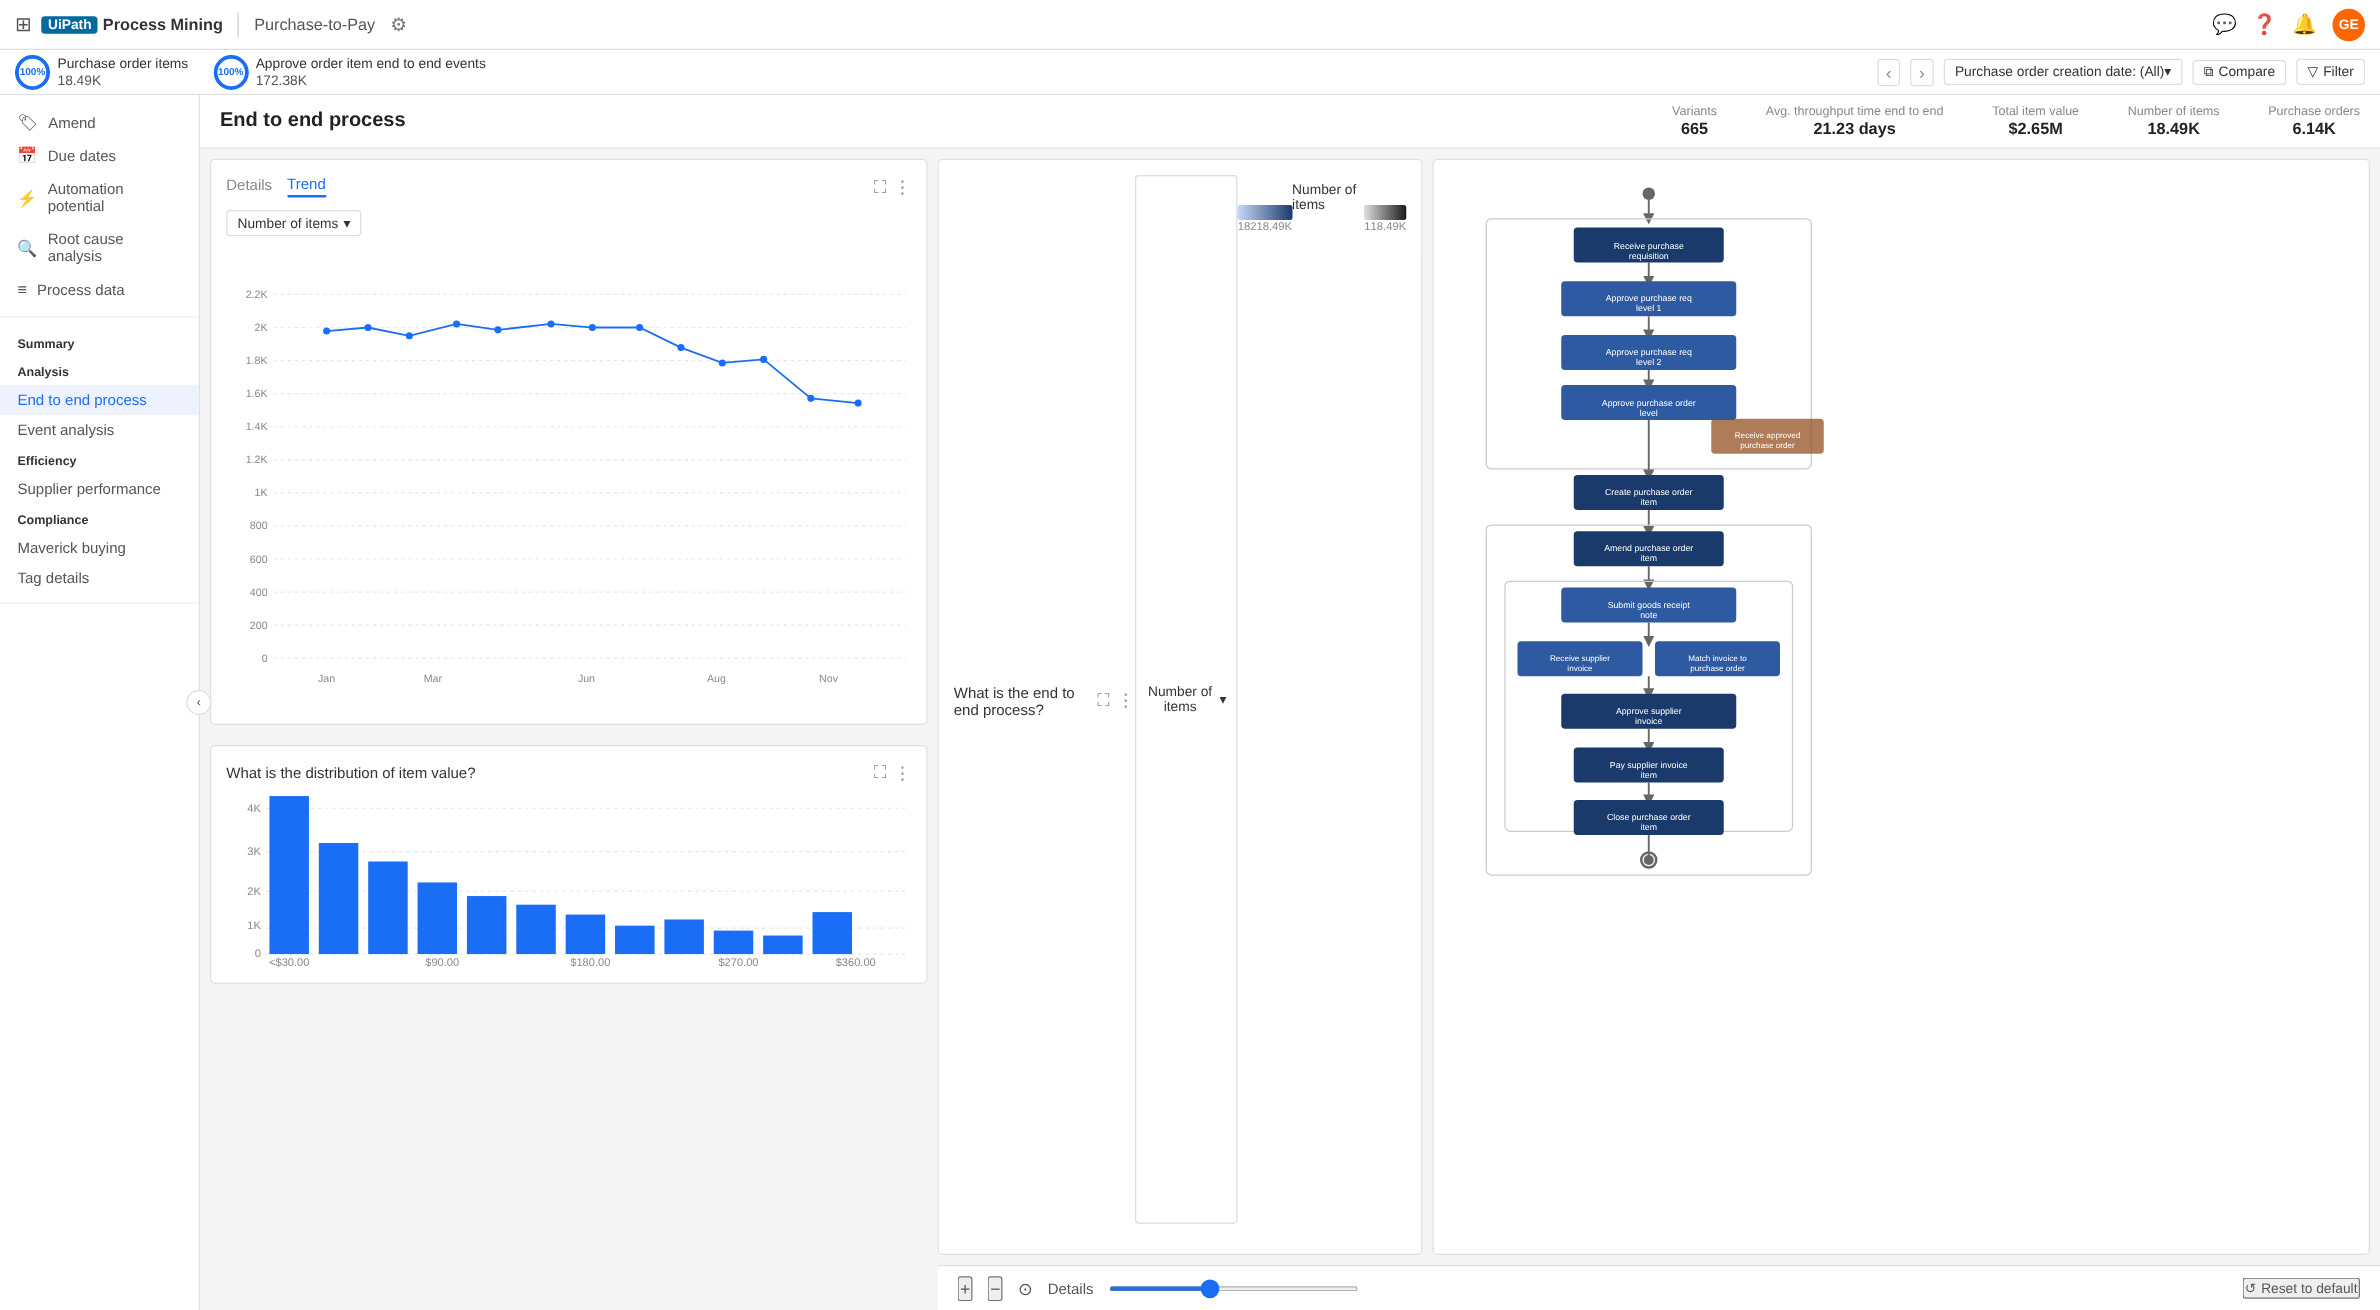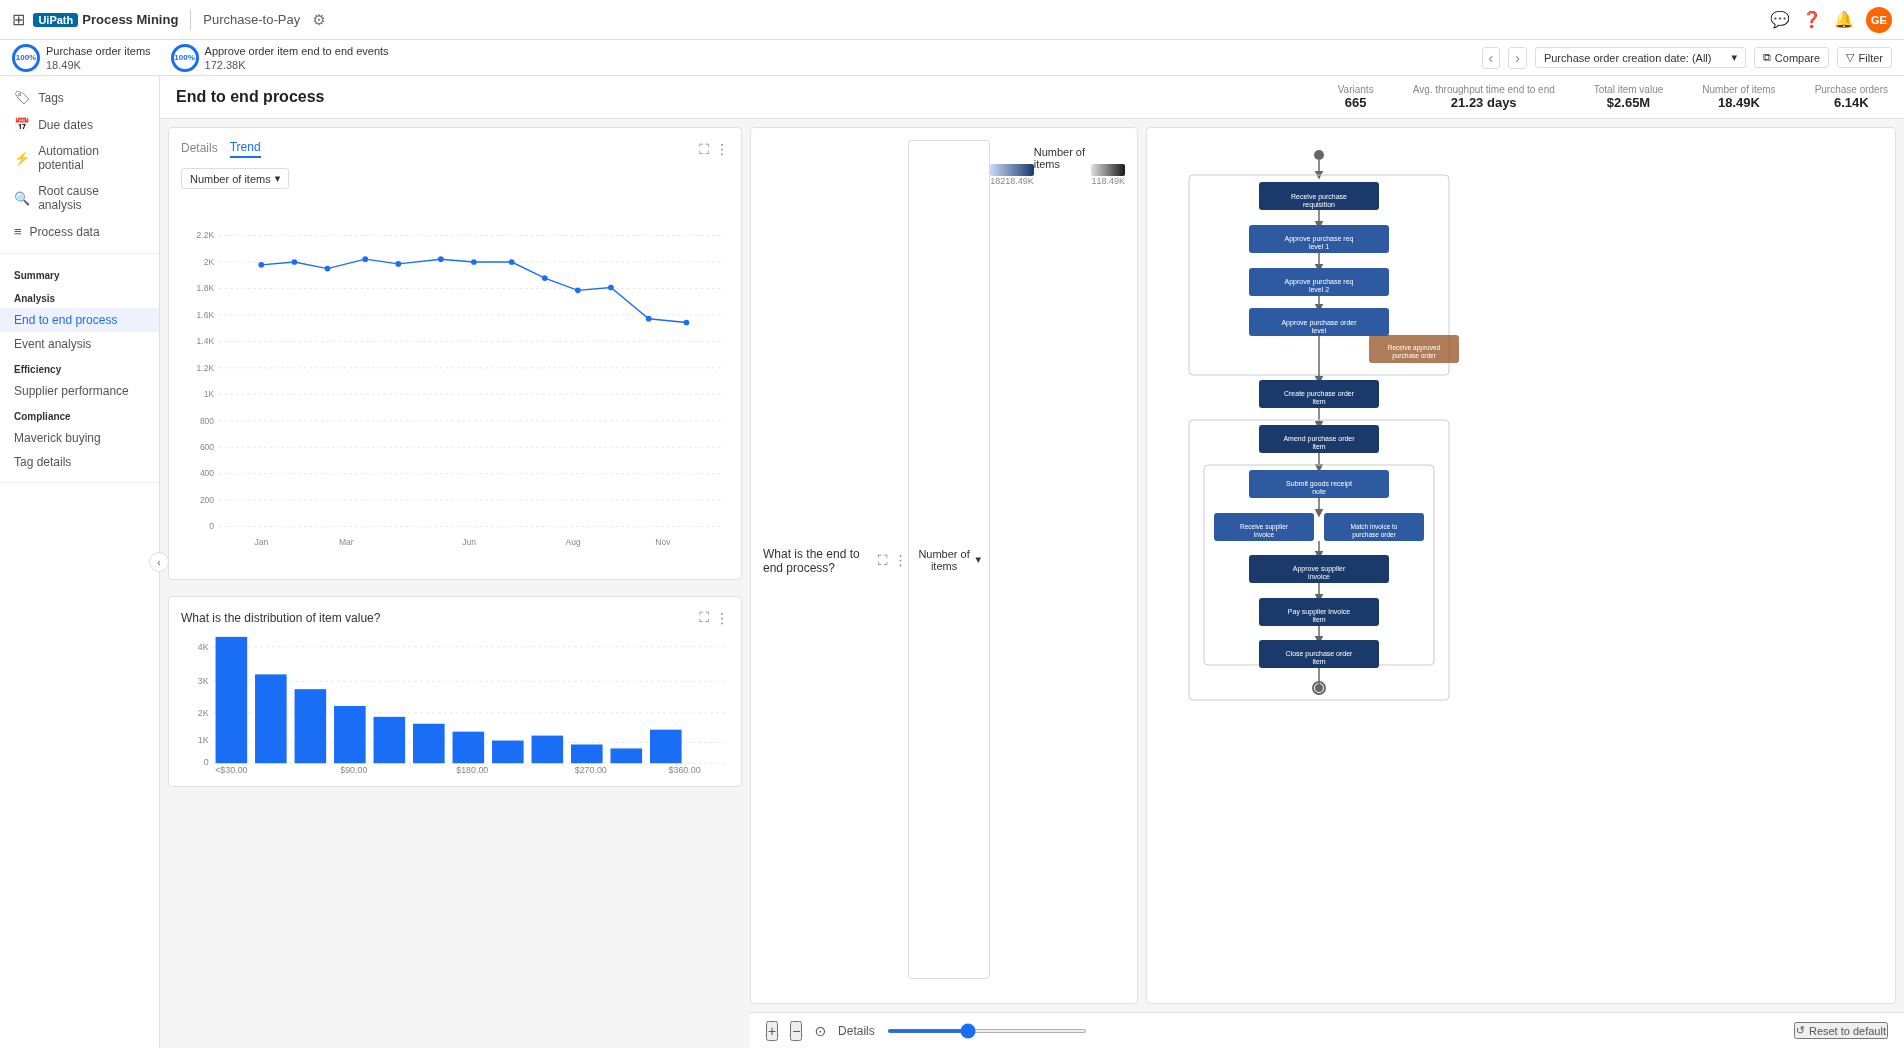--- a/index.html
+++ b/index.html
@@ -41,21 +41,21 @@
       width: 28px; height: 28px; border-radius: 50%;
       border: 3px solid #1a6ef5; display: flex; align-items: center; justify-content: center;
       font-size: 8px; font-weight: 700; color: #1a6ef5; flex-shrink: 0;
     }
     .kpi-label { font-size: 11px; color: #333; line-height: 1.3; }
     .kpi-value { font-size: 11px; color: #555; }
     .kpi-bar-right { margin-left: auto; display: flex; align-items: center; gap: 8px; }
     .nav-arrow { cursor: pointer; color: #888; font-size: 14px; padding: 2px 6px; border: 1px solid #ddd; border-radius: 3px; background: #fff; }
     .date-filter {
       font-size: 11px; color: #333; border: 1px solid #ddd; border-radius: 3px;
-      padding: 3px 8px; background: #fff; cursor: pointer; display: flex; align-items: center; gap: 20px;
+      padding: 3px 8px; background: #fff; cursor: pointer; display: flex; align-items: center; gap: 0;
     }
     .compare-btn {
       font-size: 11px; color: #333; border: 1px solid #ddd; border-radius: 3px;
       padding: 3px 8px; background: #fff; cursor: pointer; display: flex; align-items: center; gap: 4px;
     }
     .filter-btn {
       font-size: 11px; color: #333; border: 1px solid #ddd; border-radius: 3px;
       padding: 3px 8px; background: #fff; cursor: pointer; display: flex; align-items: center; gap: 4px;
     }
 
@@ -236,21 +236,21 @@
 </div>
 
 <div class="main-layout">
 
   <div class="sidebar">
     <div class="sidebar-toggle">‹</div>
 
     <div class="sidebar-section">
       <div class="sidebar-item">
         <span class="si-icon">🏷</span>
-        <span>Tags</span>
+        <span>Amend</span>
       </div>
       <div class="sidebar-item">
         <span class="si-icon">📅</span>
         <span>Due dates</span>
       </div>
       <div class="sidebar-item">
         <span class="si-icon">⚡</span>
         <span>Automation potential</span>
       </div>
       <div class="sidebar-item">

